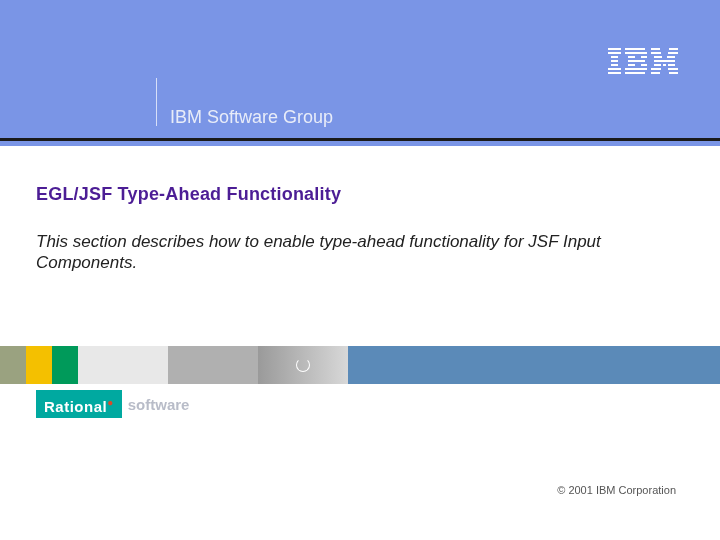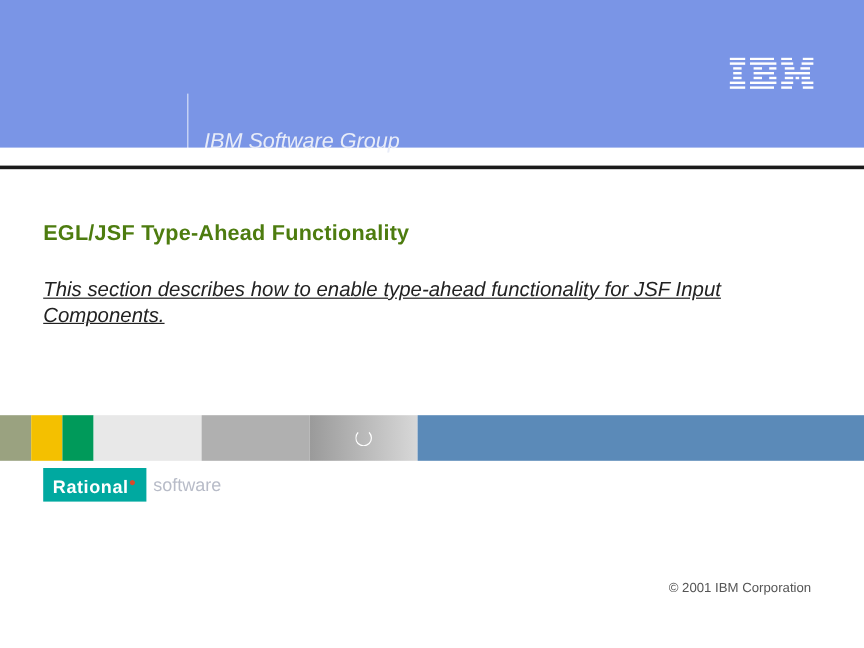--- a/index.html
+++ b/index.html
@@ -1,38 +1,38 @@
 <!DOCTYPE html>
 <html><head>
   <meta charset="utf-8">
   <style>
     * { margin: 0; padding: 0; box-sizing: border-box; }
     body { width: 720px; height: 540px; font-family: Arial, Helvetica, sans-serif; background: #fff; position: relative; overflow: hidden; }
-    .header { width: 720px; height: 123px; background: #7a95e6; position: relative; font-style: italic; }
+    .header { width: 720px; height: 146px; background: #7a95e6; position: relative; }
     .ibm-logo { position: absolute; top: 48px; right: 42px; display: flex; flex-direction: column; gap: 1.5px; }
     .ibm-logo svg { display: block; }
     .divider-v { position: absolute; left: 156px; top: 78px; width: 1px; height: 48px; background: rgba(255,255,255,0.7); }
     .group-label { position: absolute; left: 170px; top: 107px; color: #e8ecf8; font-size: 18px; font-weight: 400; }
     .hr-line { position: absolute; left: 0; top: 138px; width: 720px; height: 3px; background: #1a1a1a; }
     .content { position: absolute; left: 36px; top: 184px; width: 640px; }
-    .title { font-size: 18px; font-weight: bold; color: #4d7c0f; margin-bottom: 26px; letter-spacing: 0.2px; }
-    .description { font-size: 17px; font-style: italic; color: #222; line-height: 1.25; text-decoration: underline; }
+    .title { font-size: 18px; font-weight: bold; color: #4c1d95; margin-bottom: 26px; letter-spacing: 0.2px; }
+    .description { font-size: 17px; font-style: italic; color: #222; line-height: 1.25; }
     .stripe { position: absolute; left: 0; top: 346px; width: 720px; height: 38px; display: flex; }
     .stripe > div { height: 38px; }
     .c1 { width: 26px; background: #9aa280; }
     .c2 { width: 26px; background: #f4c000; }
     .c3 { width: 26px; background: #009a5a; }
     .c4 { width: 90px; background: #e8e8e8; }
     .c5 { width: 90px; background: #b0b0b0; }
     .c6 { width: 90px; background: linear-gradient(90deg, #9a9a9a, #d8d8d8); display:flex; align-items:center; justify-content:center; color:#eee; }
     .c7 { width: 372px; background: #5b8ab8; }
     .rational-badge { position: absolute; left: 36px; top: 390px; display: flex; align-items: center; gap: 4px; }
     .rational-box { background: #00a9a0; color: #fff; font-weight: bold; font-size: 15px; padding: 7px 8px 3px 8px; letter-spacing: 0.5px; position: relative; }
     .rational-dot { color: #d94a2a; font-size: 10px; vertical-align: super; }
-    .software-text { color: #b8bcc8; font-size: 15px; font-weight: 400; margin-left: 2px; }
+    .software-text { color: #b8bcc8; font-size: 15px; font-weight: 700; margin-left: 2px; }
     .copyright { position: absolute; right: 44px; bottom: 44px; font-size: 11px; color: #555; }
     .swirl { width:14px; height:14px; border:1.5px solid #fff; border-radius:50%; border-top-color:transparent; }
   </style>
 </head>
 <body>
 
 <div class="header">
   <div class="ibm-logo">
     <svg width="70" height="28" viewBox="0 0 70 28">
       <g fill="#fff">

